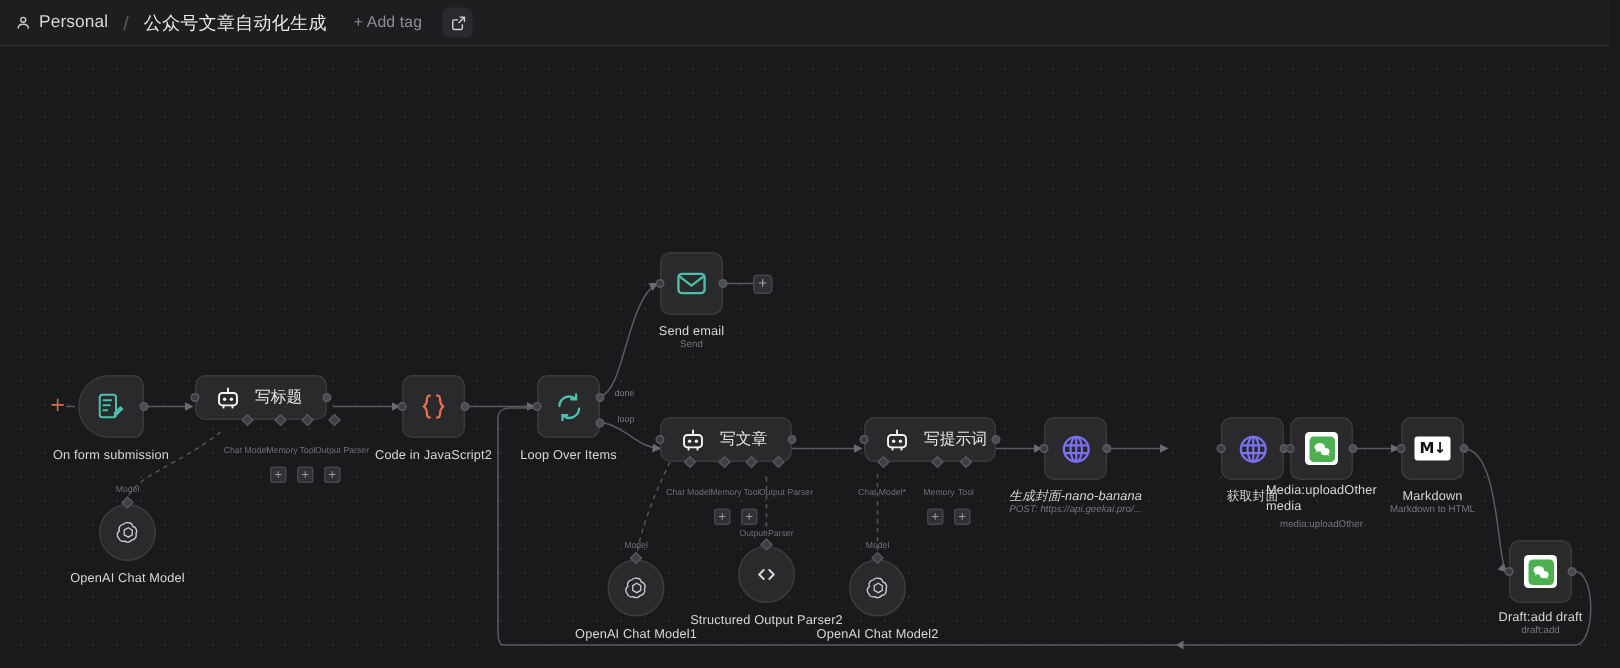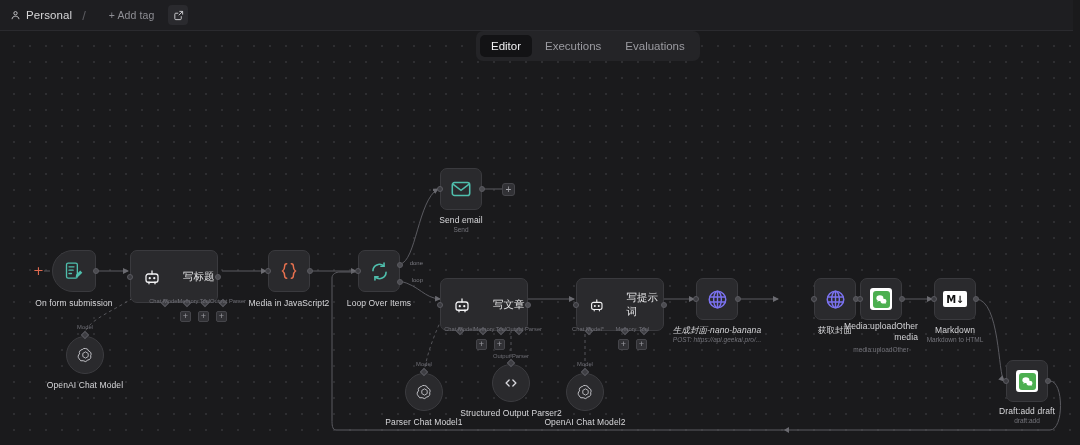--- a/index.html
+++ b/index.html
@@ -83,32 +83,32 @@
     border-radius: 7px;
     display: flex; align-items: center; justify-content: center;
     position: relative;
   }
   .nbox.sq { width: 42px; height: 42px; }
   .nbox.trigger {
     width: 44px; height: 42px;
     border-radius: 21px 7px 7px 21px;
   }
   .nbox.agent {
-    width: 88px; height: 53px; gap: 22px;
+    width: 88px; height: 30px; gap: 9px;
     padding-left: 12px; justify-content: flex-start;
   }
   .agent-title { font-size: 10.5px; color: #e6e6e8; }
   .ncircle {
     width: 38px; height: 38px; border-radius: 50%;
     background: #2a2a2d; border: 1px solid #3c3c40;
     display: flex; align-items: center; justify-content: center;
   }
   .nlabel {
     position: absolute; left: 50%; transform: translateX(-50%);
-    text-align: right; white-space: nowrap;
+    text-align: left; white-space: nowrap;
     font-size: 8.5px; color: #d7d7da; line-height: 1.25; letter-spacing: .1px;
   }
   .nsub {
     position: absolute; left: 50%; transform: translateX(-50%);
     text-align: center; white-space: nowrap;
     font-size: 6.5px; color: #75757c; line-height: 1.25;
   }
 
   
   .ep {
@@ -269,21 +269,21 @@
 
     <div class="node" style="left:268px; top:250px;">
       <div class="nbox sq">
         <svg width="22" height="22" viewBox="0 0 24 24">
           <path d="M9.5 4c-2 0-2.3 1.3-2.3 3s0 3.3-2.2 5c2.2 1.7 2.2 3.3 2.2 5s.3 3 2.3 3" fill="none" stroke="#e8714f" stroke-width="1.6" stroke-linecap="round"></path>
           <path d="M14.5 4c2 0 2.3 1.3 2.3 3s0 3.3 2.2 5c-2.2 1.7-2.2 3.3-2.2 5s-.3 3-2.3 3" fill="none" stroke="#e8714f" stroke-width="1.6" stroke-linecap="round"></path>
         </svg>
         <span class="ep in"></span>
         <span class="ep out"></span>
       </div>
-      <div class="nlabel" style="top:48px;">Media in JavaScript2</div>
+      <div class="nlabel" style="top:48px;">Code in JavaScript2</div>
     </div>
 
     <div class="node" style="left:358px; top:250px;">
       <div class="nbox sq">
         <svg width="21" height="21" viewBox="0 0 24 24">
           <path d="M4.5 11a7.5 7.5 0 0112.3-5.4M19.5 13a7.5 7.5 0 01-12.3 5.4" fill="none" stroke="#4fbfad" stroke-width="1.8" stroke-linecap="round"></path>
           <path d="M17.2 2.3v3.6h-3.6M6.8 21.7v-3.6h3.6" fill="none" stroke="#4fbfad" stroke-width="1.8" stroke-linecap="round"></path>
         </svg>
         <span class="ep in"></span>
         <span class="ep" style="right:-4px; top:14px;"></span>
@@ -335,21 +335,21 @@
 
     <div class="node" style="left:405px; top:373px;">
       <div class="sublabel" style="left:19px; top:-12px;">Model</div>
       <span class="diamond" style="left:16px; top:-4px;"></span>
       <div class="ncircle">
         <svg width="19" height="19" viewBox="0 0 24 24">
           <path d="M12 3.2a4 4 0 013.9 3.1 4 4 0 012.6 6 4 4 0 01-3.6 5.4 4 4 0 01-5.8.9 4 4 0 01-5.1-2.4 4 4 0 01.5-6.2 4 4 0 013.4-5.5A4 4 0 0112 3.2z" fill="none" stroke="#c9c9cf" stroke-width="1.2"></path>
           <path d="M8.6 9.4l3.4-2 3.4 2v3.9l-3.4 2-3.4-2z" fill="none" stroke="#c9c9cf" stroke-width="1.1"></path>
         </svg>
       </div>
-      <div class="nlabel" style="top:44px;">Parser Chat Model1</div>
+      <div class="nlabel" style="top:44px;">OpenAI Chat Model1</div>
     </div>
 
     <div class="node" style="left:492px; top:364px;">
       <span class="diamond" style="left:16px; top:-4px;"></span>
       <div class="ncircle">
         <svg width="18" height="18" viewBox="0 0 24 24">
           <path d="M9.5 8L5.5 12l4 4M14.5 8l4 4-4 4" fill="none" stroke="#d9d9de" stroke-width="1.7" stroke-linecap="round" stroke-linejoin="round"></path>
         </svg>
       </div>
       <div class="nlabel" style="top:44px;">Structured Output Parser2</div>
@@ -469,29 +469,25 @@
   <div class="topbar">
     <div class="crumb">
       <span class="crumb-person">
         <svg class="person-icon" viewBox="0 0 24 24">
           <circle cx="12" cy="7" r="3.6" fill="none" stroke="#c8c8cc" stroke-width="2"></circle>
           <path d="M4.5 20c0-4.1 3.4-6.5 7.5-6.5s7.5 2.4 7.5 6.5" fill="none" stroke="#c8c8cc" stroke-width="2"></path>
         </svg>
         <span>Personal</span>
       </span>
       <span class="crumb-sep">/</span>
+      <span class="crumb-title">公众号文章自动化生成</span>
     </div>
     <span class="addtag">+ Add tag</span>
     <div class="iconbtn">
       <svg width="11" height="11" viewBox="0 0 24 24">
         <path d="M18 13.5V19a2 2 0 01-2 2H6a2 2 0 01-2-2V9a2 2 0 012-2h5.5" fill="none" stroke="#d4d4d8" stroke-width="2"></path>
         <path d="M14 3h7v7M21 3l-8.5 8.5" fill="none" stroke="#d4d4d8" stroke-width="2"></path>
       </svg>
     </div>
   </div>
 
-  <div class="tabs">
-    <div class="tab active">Editor</div>
-    <div class="tab">Executions</div>
-    <div class="tab">Evaluations</div>
-  </div>
 
 </div>
 
 </body></html>

